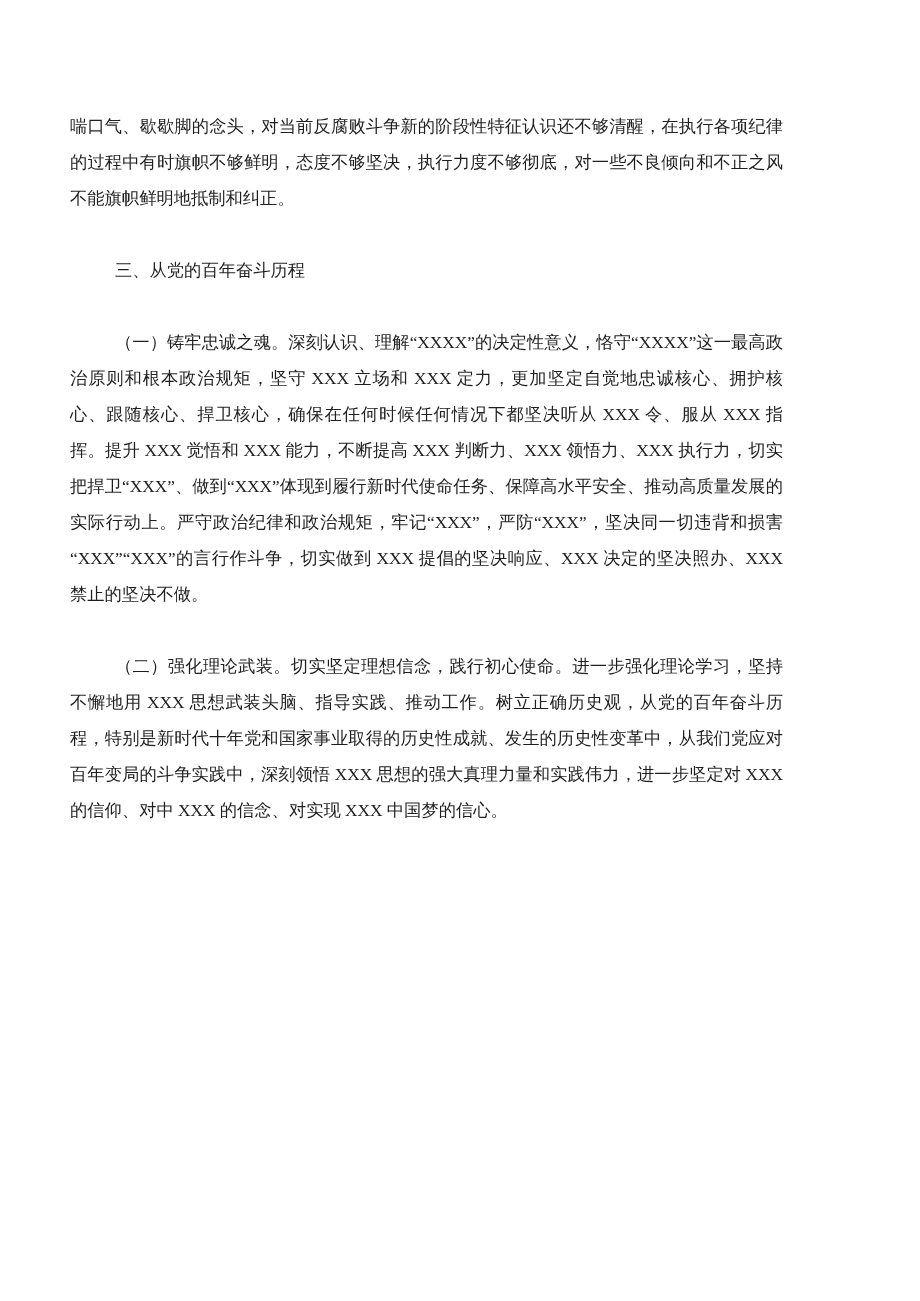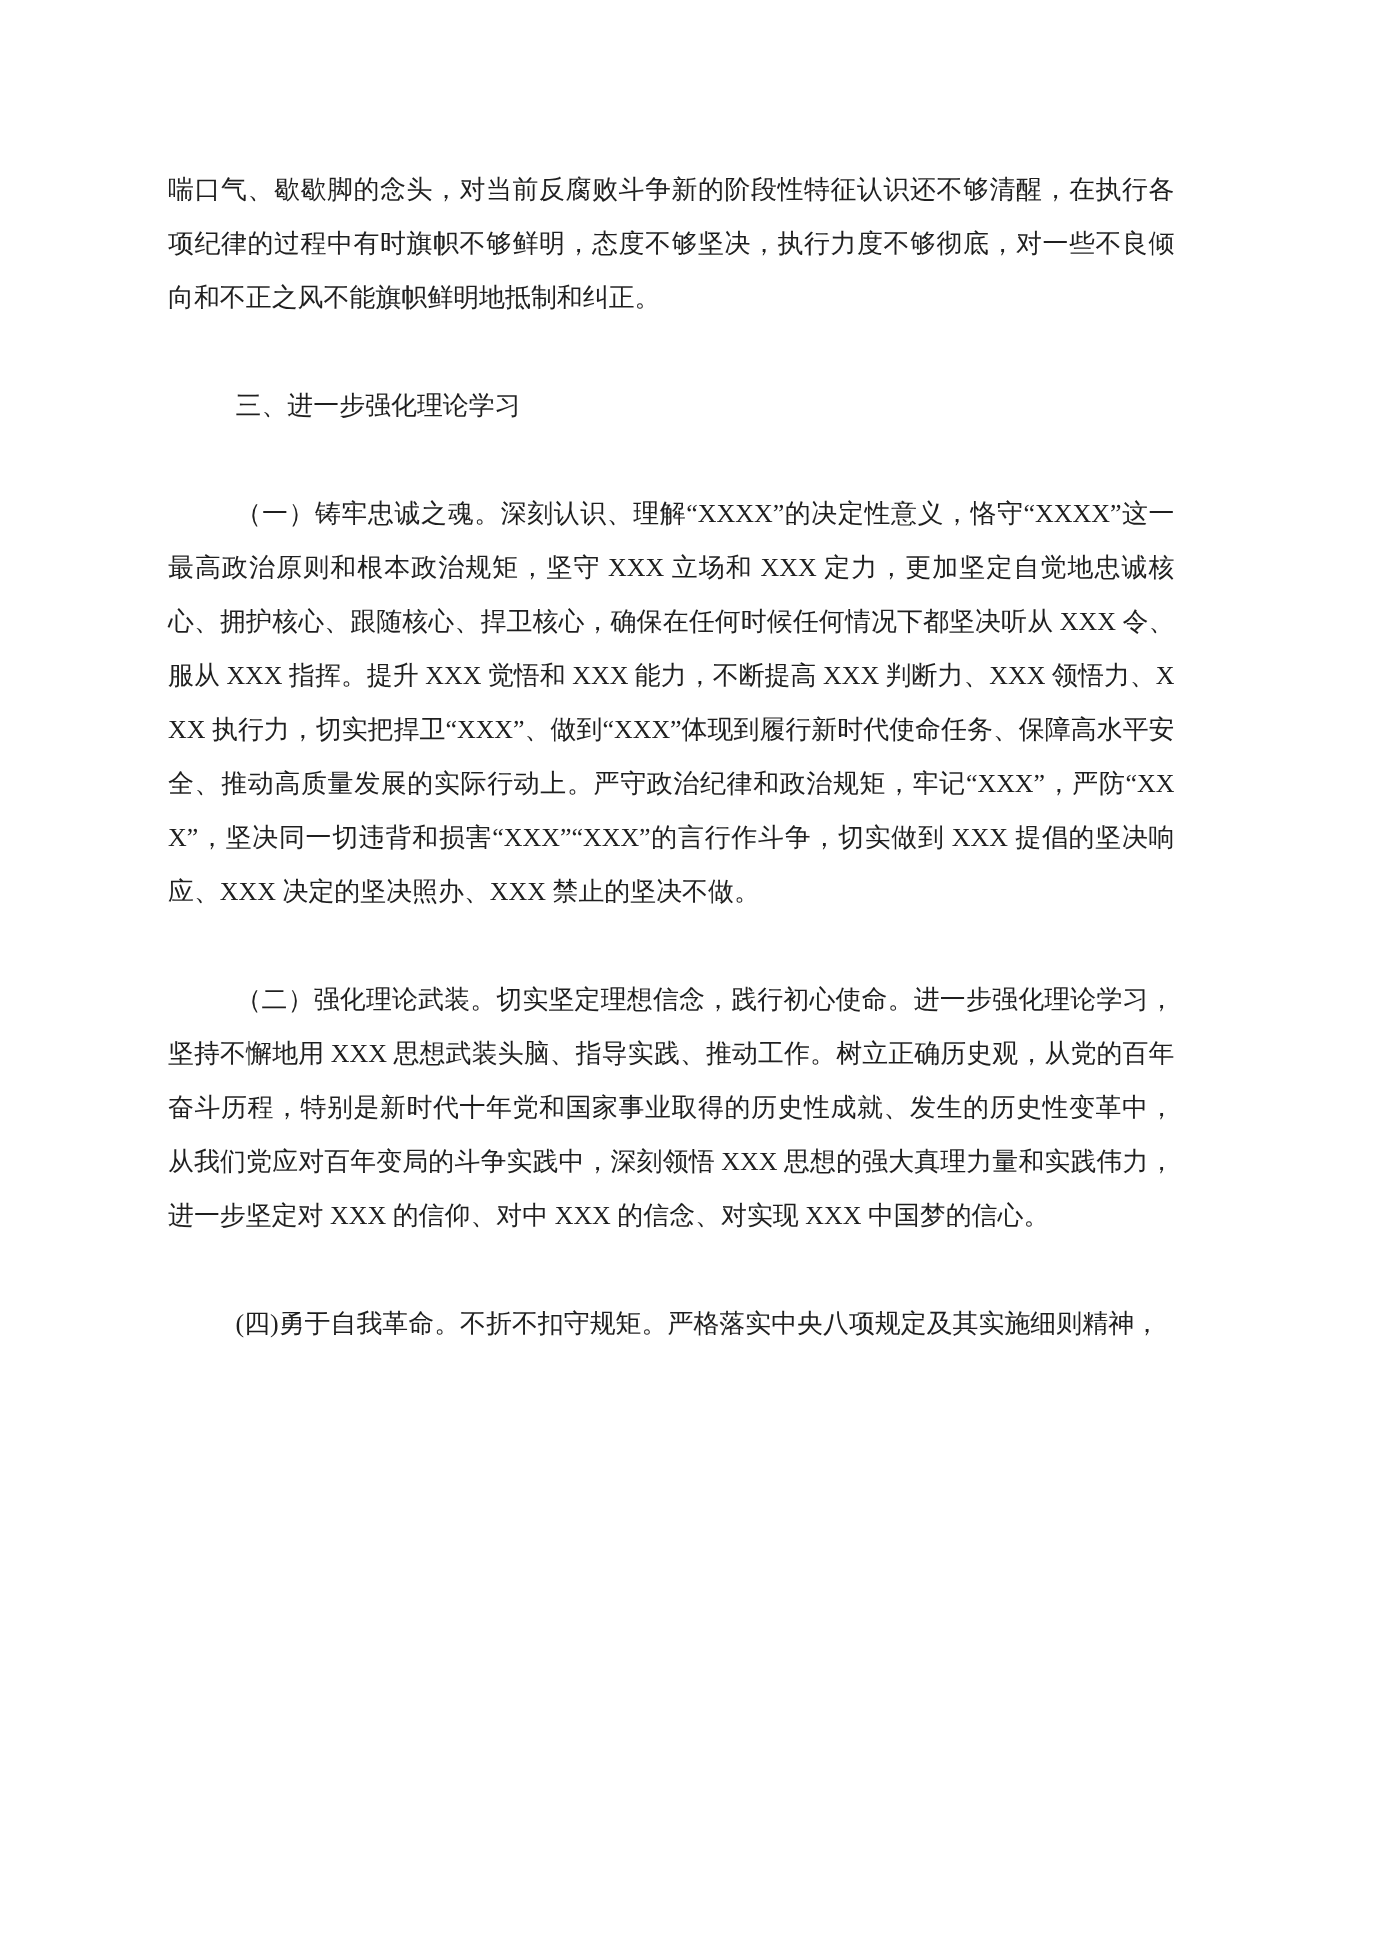--- a/index.html
+++ b/index.html
@@ -9,21 +9,21 @@
   }
   body {
     width: 920px;
     height: 1301px;
     overflow: hidden;
   }
   .page {
     box-sizing: border-box;
     width: 920px;
     height: 1301px;
-    padding: 109px 137px 0 112px;
+    padding: 109px 137px 0 70px;
     background: #ffffff;
   }
   .page p {
     margin: 0;
     font-family: "Liberation Serif", "DejaVu Serif", serif;
     font-size: 17.3px;
     line-height: 36px;
     color: #1f1f1f;
     text-align: justify;
     text-indent: 2.6em;
@@ -34,17 +34,16 @@
   }
   .page p.carryover {
     text-indent: 0;
   }
 </style>
 </head>
 <body>
 
 <div class="page">
   <p class="carryover">喘口气、歇歇脚的念头，对当前反腐败斗争新的阶段性特征认识还不够清醒，在执行各项纪律的过程中有时旗帜不够鲜明，态度不够坚决，执行力度不够彻底，对一些不良倾向和不正之风不能旗帜鲜明地抵制和纠正。</p>
-  <p class="heading">三、进一步强化理论学习</p>
+  <p class="heading">三、从党的百年奋斗历程</p>
   <p>（一）铸牢忠诚之魂。深刻认识、理解“XXXX”的决定性意义，恪守“XXXX”这一最高政治原则和根本政治规矩，坚守 XXX 立场和 XXX 定力，更加坚定自觉地忠诚核心、拥护核心、跟随核心、捍卫核心，确保在任何时候任何情况下都坚决听从 XXX 令、服从 XXX 指挥。提升 XXX 觉悟和 XXX 能力，不断提高 XXX 判断力、XXX 领悟力、XXX 执行力，切实把捍卫“XXX”、做到“XXX”体现到履行新时代使命任务、保障高水平安全、推动高质量发展的实际行动上。严守政治纪律和政治规矩，牢记“XXX”，严防“XXX”，坚决同一切违背和损害“XXX”“XXX”的言行作斗争，切实做到 XXX 提倡的坚决响应、XXX 决定的坚决照办、XXX 禁止的坚决不做。</p>
   <p>（二）强化理论武装。切实坚定理想信念，践行初心使命。进一步强化理论学习，坚持不懈地用 XXX 思想武装头脑、指导实践、推动工作。树立正确历史观，从党的百年奋斗历程，特别是新时代十年党和国家事业取得的历史性成就、发生的历史性变革中，从我们党应对百年变局的斗争实践中，深刻领悟 XXX 思想的强大真理力量和实践伟力，进一步坚定对 XXX 的信仰、对中 XXX 的信念、对实现 XXX 中国梦的信心。</p>
-  <p>(四)勇于自我革命。不折不扣守规矩。严格落实中央八项规定及其实施细则精神，</p>
 </div>
 
 </body></html>

